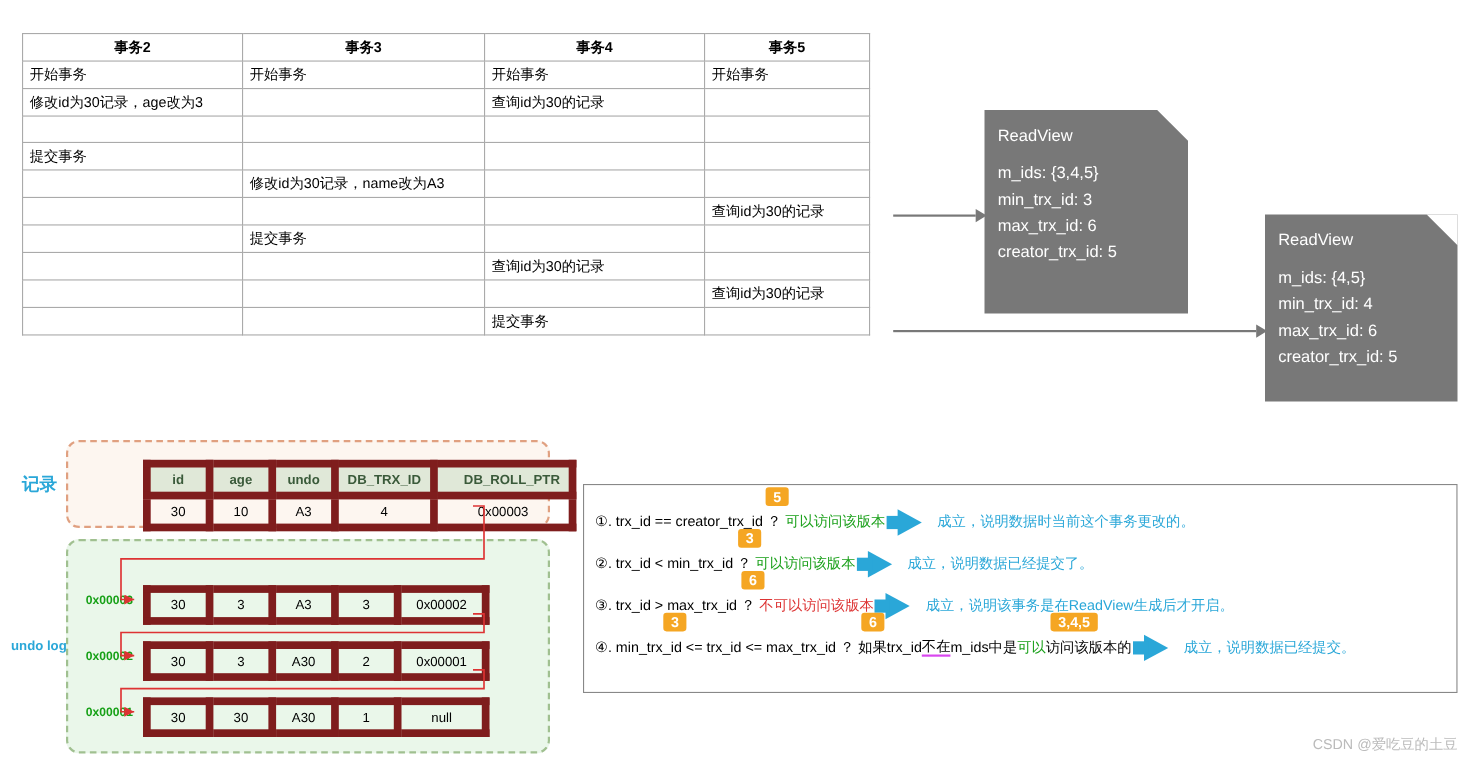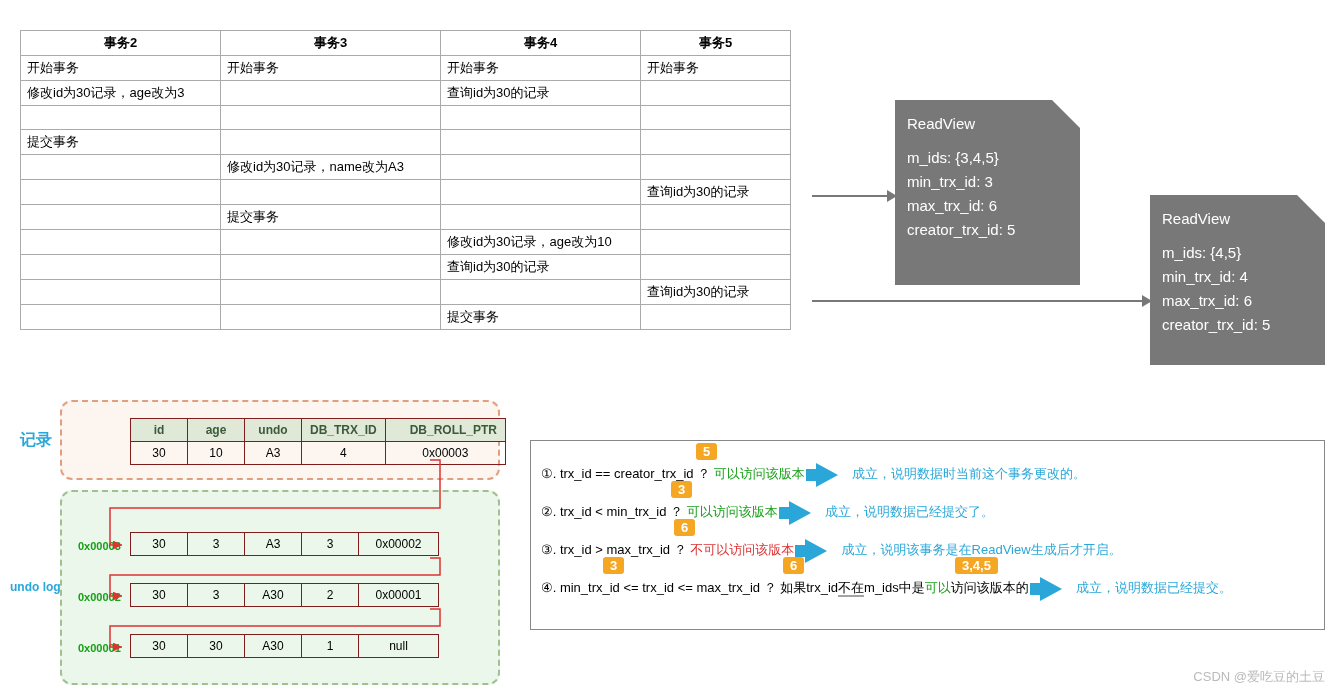--- a/index.html
+++ b/index.html
@@ -21,42 +21,42 @@
 .arrow-line { position: absolute; height: 2px; background: #787878; }
 .arrow-head { position: absolute; width: 0; height: 0; border-top: 6px solid transparent; border-bottom: 6px solid transparent; border-left: 10px solid #787878; }
 
 .rec-box { position: absolute; left: 60px; top: 400px; width: 440px; height: 80px; border: 2px dashed #e0a080; border-radius: 12px; background: #fdf6f0; }
 .undo-box { position: absolute; left: 60px; top: 490px; width: 440px; height: 195px; border: 2px dashed #a0c090; border-radius: 12px; background: #eaf7ea; }
 
 .label-rec { position: absolute; left: 20px; top: 430px; color: #2aa7d8; font-size: 16px; font-weight: bold; }
 .label-undo { position: absolute; left: 10px; top: 580px; color: #2aa7d8; font-size: 12px; font-weight: bold; }
 
 .mini-table { position: absolute; border-collapse: collapse; }
-.mini-table td, .mini-table th { border: 1px solid #7f1d1d; padding: 4px 8px; text-align: center; font-size: 12px; width: 57px; }
+.mini-table td, .mini-table th { border: 7px solid #7f1d1d; padding: 4px 8px; text-align: center; font-size: 12px; width: 57px; }
 .mini-table th { background: #d9ecd9; color: #3a5a3a; }
 .mini-table.top th { background: #e0e8d8; }
 .mini-table.top { left: 130px; top: 418px; }
 .undo-row1 { left: 130px; top: 532px; }
 .undo-row2 { left: 130px; top: 583px; }
 .undo-row3 { left: 130px; top: 634px; }
 
 .addr { position: absolute; color: #16a016; font-size: 11px; font-weight: 600; }
 .addr1 { left: 78px; top: 540px; }
 .addr2 { left: 78px; top: 591px; }
 .addr3 { left: 78px; top: 642px; }
 
 .rule-box { position: absolute; left: 530px; top: 440px; width: 795px; height: 190px; border: 1px solid #888; padding: 8px 10px; }
 .rule { font-size: 13px; margin: 14px 0; position: relative; }
 .tag { display: inline-block; background: #f5a623; color: #fff; font-weight: bold; padding: 1px 7px; border-radius: 3px; font-size: 13px; position: relative; top: -20px; }
 .green { color: #1aa01a; }
 .red { color: #d33; }
 .blue-arrow { display: inline-block; width: 0; height: 0; border-top: 12px solid transparent; border-bottom: 12px solid transparent; border-left: 22px solid #2aa7d8; position: relative; vertical-align: middle; }
 .blue-arrow::before { content:""; position:absolute; left:-32px; top:-6px; width:14px; height:12px; background:#2aa7d8; }
 .comment { color: #2aa7d8; }
-.under-red { border-bottom: 2px solid #a3a3a3; }
+.under-red { border-bottom: 2px solid #d946ef; }
 
 .tag-pos { position: absolute; }
 .watermark { position: absolute; right: 10px; bottom: 6px; color: #bbb; font-size: 13px; }
 
 svg.connector { position:absolute; pointer-events:none; }
 </style>
 </head>
 <body>
 
 <table class="tx-table">
@@ -102,26 +102,20 @@
       <tr>
         <td></td>
         <td></td>
         <td></td>
         <td>查询id为30的记录</td>
       </tr>
       <tr>
         <td></td>
         <td>提交事务</td>
         <td></td>
-        <td></td>
-      </tr>
-      <tr>
-        <td></td>
-        <td></td>
-        <td>修改id为30记录，age改为10</td>
         <td></td>
       </tr>
       <tr>
         <td></td>
         <td></td>
         <td>查询id为30的记录</td>
         <td></td>
       </tr>
       <tr>
         <td></td>

